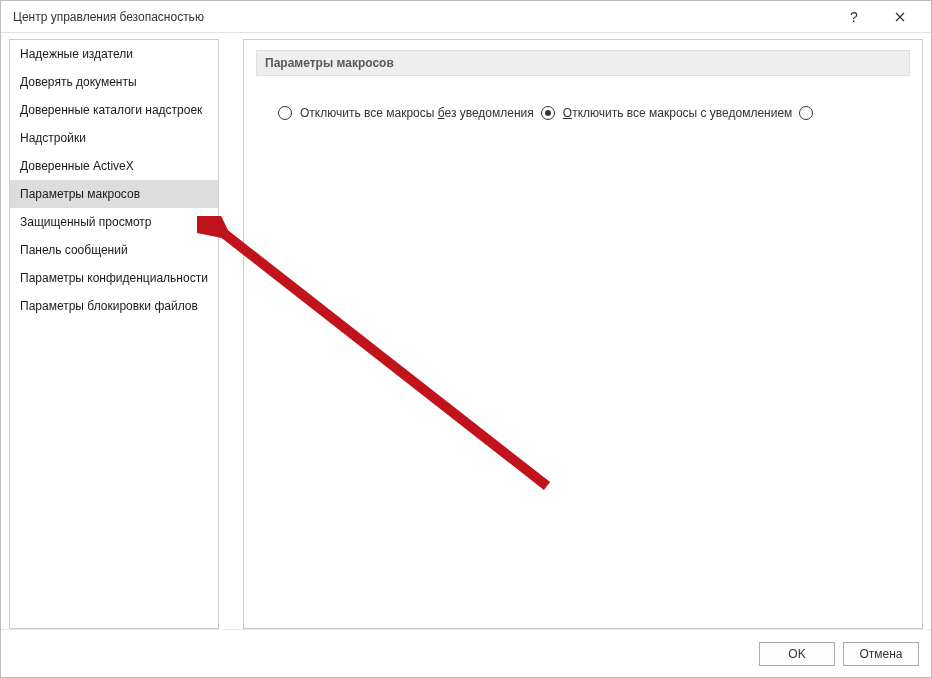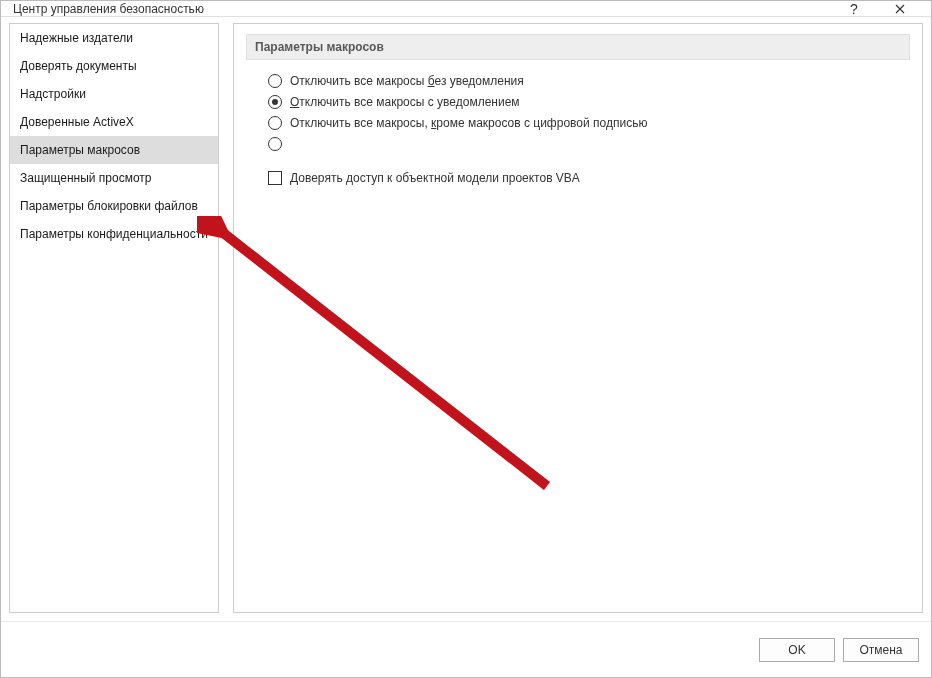--- a/index.html
+++ b/index.html
@@ -1,36 +1,36 @@
 <!DOCTYPE html>
 <html><head>
   <meta charset="utf-8">
   <style>
     * { box-sizing: border-box; margin: 0; padding: 0; font-family: "Segoe UI", Tahoma, sans-serif; font-size: 12px; }
     body { background: #fff; width: 932px; height: 678px; border: 1px solid #bbb; position: relative; overflow: hidden; }
 
     .titlebar {
-      height: 16px;
+      height: 32px;
       display: flex;
       align-items: center;
       padding: 0 8px;
       border-bottom: 1px solid #e0e0e0;
     }
     .titlebar-title { flex: 1; font-size: 12px; color: #333; padding-left: 4px; }
     .titlebar-btn {
       width: 46px; height: 30px;
       display: flex; align-items: center; justify-content: center;
       color: #333; font-size: 14px;
     }
 
     .content {
       display: flex;
       height: 596px;
       padding: 6px 8px 0 8px;
-      gap: 14px;
+      gap: 24px;
     }
     .sidebar {
       width: 210px;
       border: 1px solid #ccc;
       background: #fff;
       display: flex; flex-direction: column;
     }
     .sidebar-item {
       padding: 7px 10px;
       color: #1a1a1a;
@@ -50,21 +50,21 @@
     }
     .section-header {
       background: #eee;
       border: 1px solid #e0e0e0;
       padding: 5px 8px;
       font-weight: 600;
       color: #595959;
     }
     .section-body {
       padding: 4px 8px 6px 22px;
-      display: flex; flex-direction: column; gap: 7px;
+      display: flex; flex-direction: row; gap: 7px; margin-top: 16px;
     }
     .radio-row, .check-row {
       display: flex; align-items: center; gap: 8px;
       color: #333;
     }
     .radio {
       width: 14px; height: 14px; border: 1px solid #333; border-radius: 50%;
       display: inline-flex; align-items: center; justify-content: center;
       flex-shrink: 0;
     }
@@ -72,21 +72,21 @@
       content: ""; width: 6px; height: 6px; background: #333; border-radius: 50%;
     }
     .checkbox {
       width: 14px; height: 14px; border: 1px solid #333;
       flex-shrink: 0;
     }
     .u { text-decoration: underline; }
 
     .footer {
       position: absolute; bottom: 0; left: 0; right: 0;
-      height: 56px;
+      height: 48px;
       display: flex; align-items: center; justify-content: flex-end;
       gap: 8px; padding: 0 12px;
       border-top: 1px solid #e8e8e8;
       background: #fff;
     }
     .btn {
       min-width: 76px; height: 24px;
       border: 1px solid #aaa;
       background: #fdfdfd;
       display: inline-flex; align-items: center; justify-content: center;
@@ -110,54 +110,46 @@
     <svg width="10" height="10" viewBox="0 0 10 10">
         <path d="M1 1 L9 9 M9 1 L1 9" stroke="#333" stroke-width="1.2"></path>
       </svg>
   </div>
 </div>
 
 <div class="content">
   <div class="sidebar">
     <div class="sidebar-item"><span>Надежные издатели</span></div>
     <div class="sidebar-item"><span>Доверять документы</span></div>
+    <div class="sidebar-item"><span>Доверенные каталоги надстроек</span></div>
     <div class="sidebar-item"><span>Надстройки</span></div>
     <div class="sidebar-item"><span>Доверенные ActiveX</span></div>
     <div class="sidebar-item selected"><span>Параметры макросов</span></div>
     <div class="sidebar-item"><span>Защищенный просмотр</span></div>
+    <div class="sidebar-item"><span>Панель сообщений</span></div>
+    <div class="sidebar-item"><span>Параметры конфиденциальности</span></div>
     <div class="sidebar-item"><span>Параметры блокировки файлов</span></div>
-    <div class="sidebar-item"><span>Параметры конфиденциальности</span></div>
   </div>
 
   <div class="main">
     <div class="section-header">Параметры макросов</div>
     <div class="section-body">
       <label class="radio-row">
         <span class="radio"></span>
         <span><span>Отключить все макросы </span><span class="u">б</span><span>ез уведомления</span></span>
       </label>
       <label class="radio-row">
         <span class="radio checked"></span>
         <span><span></span><span class="u">О</span><span>тключить все макросы с уведомлением</span></span>
       </label>
       <label class="radio-row">
         <span class="radio"></span>
-        <span><span>Отключить все макросы, </span><span class="u">к</span><span>роме макросов с цифровой подписью</span></span>
-      </label>
-      <label class="radio-row">
-        <span class="radio"></span>
       </label>
     </div>
 
-    <div class="section-body">
-      <label class="check-row">
-        <span class="checkbox"></span>
-        <span>Доверять доступ к объектной модели проектов VBA</span>
-      </label>
-    </div>
   </div>
 </div>
 
 <div class="footer">
   <button class="btn">
       <span>OK</span>
     </button>
   <button class="btn">
       <span>Отмена</span>
     </button>

